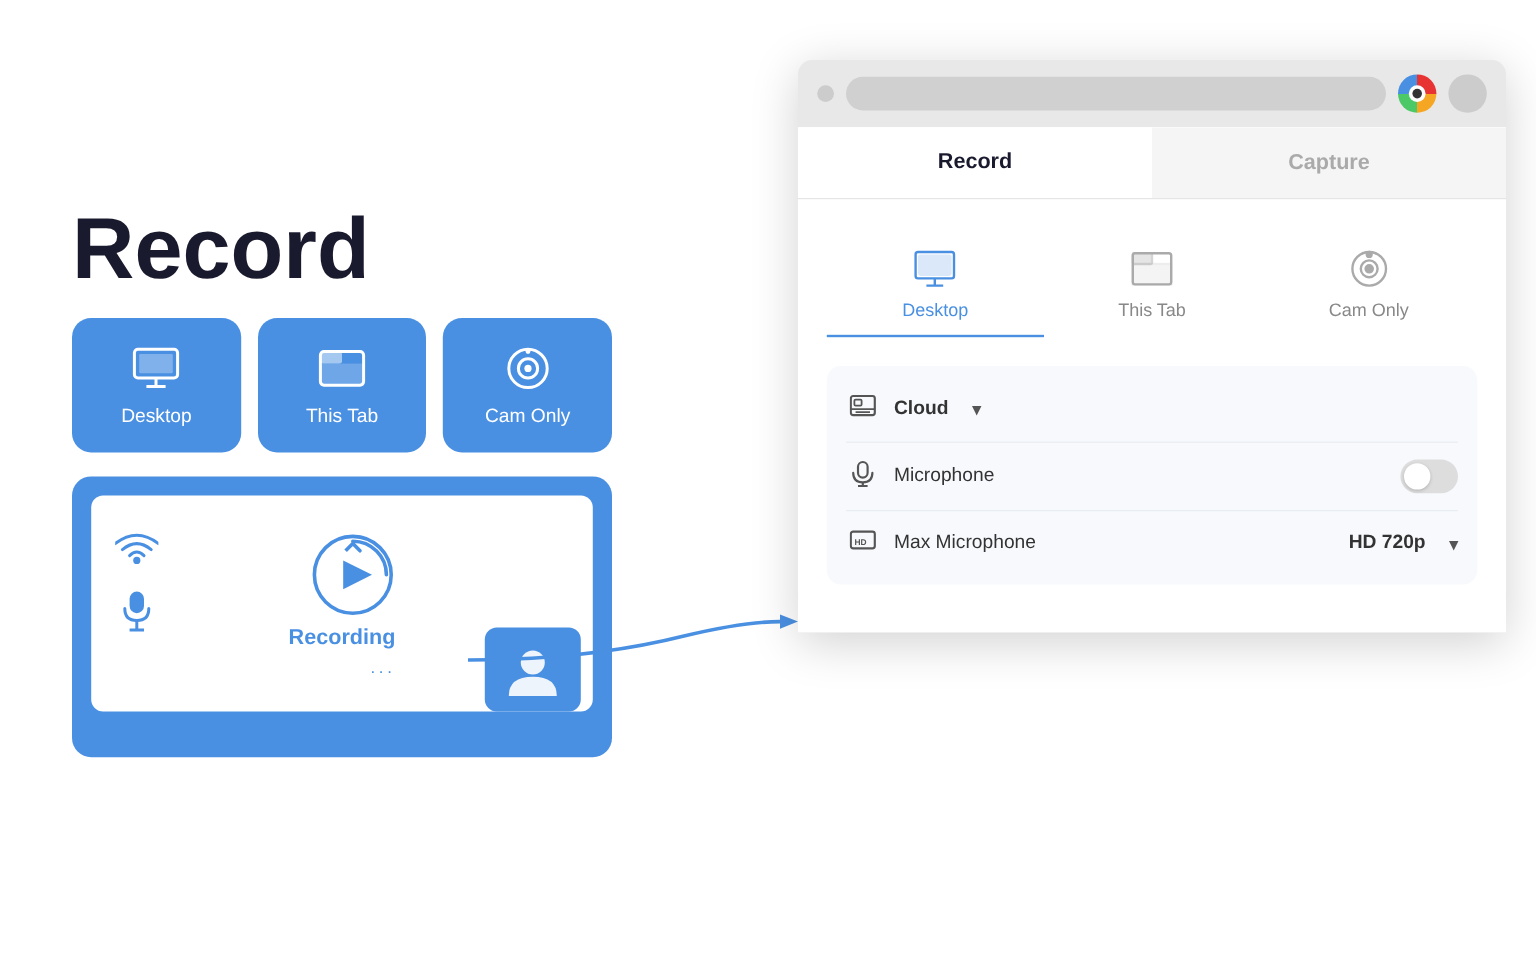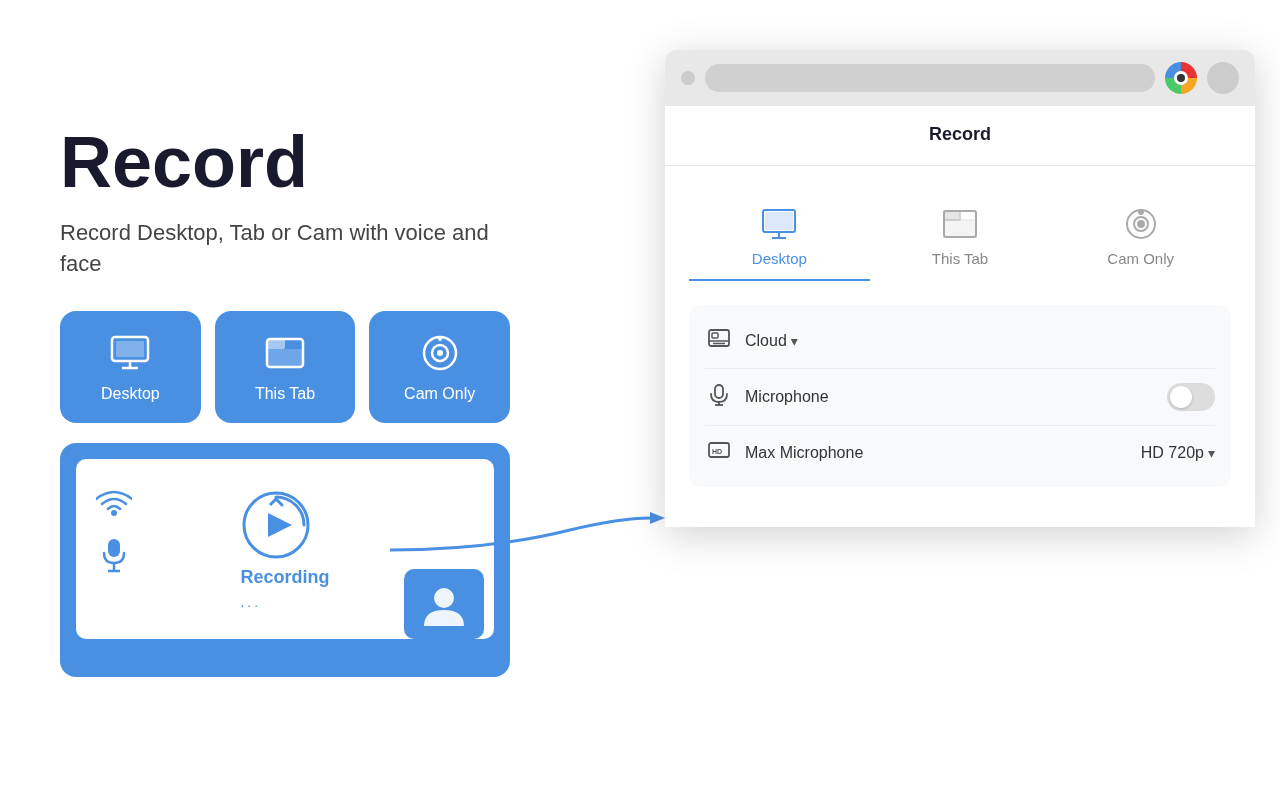--- a/index.html
+++ b/index.html
@@ -278,24 +278,24 @@
     .setting-label {
       flex: 1;
       font-size: 16px;
       color: #333;
       font-weight: 400;
     }
 
     .setting-value {
       display: flex;
       align-items: center;
-      gap: 4px;
+      gap: 20px;
       font-size: 16px;
       color: #333;
-      font-weight: 400;
+      font-weight: 700;
     }
 
     .toggle {
       width: 48px;
       height: 28px;
       background: #ddd;
       border-radius: 14px;
       position: relative;
       cursor: pointer;
     }
@@ -337,21 +337,20 @@
       width: 280px;
       height: 100px;
       pointer-events: none;
     }
   </style>
 </head>
 <body>
 
 <div class="left-section">
   <h1 class="main-title">Record</h1>
-  <p class="subtitle">Record Desktop, Tab or Cam with voice and face</p>
 
   <div class="mode-buttons">
 
     <button class="mode-btn">
       <svg viewBox="0 0 44 44">
         <rect x="4" y="6" width="36" height="24" rx="3" fill="none" stroke="white" stroke-width="2.5"></rect>
         <line x1="22" y1="30" x2="22" y2="37" stroke="white" stroke-width="2.5"></line>
         <line x1="14" y1="37" x2="30" y2="37" stroke="white" stroke-width="2.5"></line>
         <rect x="8" y="10" width="28" height="16" rx="1" fill="white" opacity="0.3"></rect>
       </svg>
@@ -390,21 +389,21 @@
           <circle cx="18" cy="24" r="3" fill="#4A90E2"></circle>
         </svg>
         <svg width="28" height="36" viewBox="0 0 28 36">
           <rect x="8" y="2" width="12" height="18" rx="6" fill="#4A90E2"></rect>
           <path d="M4 16 Q4 26 14 26 Q24 26 24 16" fill="none" stroke="#4A90E2" stroke-width="2.5" stroke-linecap="round"></path>
           <line x1="14" y1="26" x2="14" y2="34" stroke="#4A90E2" stroke-width="2.5"></line>
           <line x1="8" y1="34" x2="20" y2="34" stroke="#4A90E2" stroke-width="2.5"></line>
         </svg>
       </div>
 
-      <div style="display:flex;flex-direction:column;align-items:flex-start;gap:6px;margin:10px 0 0 0;">
+      <div style="display:flex;flex-direction:column;align-items:flex-end;gap:6px;margin:10px 0 0 0;">
 
         <div style="position:relative;width:72px;height:72px;">
           <svg width="72" height="72" viewBox="0 0 72 72">
             <circle cx="36" cy="36" r="32" fill="none" stroke="#4A90E2" stroke-width="3"></circle>
 
             <path d="M36 10 L42 16 L36 10 L30 16" fill="none" stroke="#4A90E2" stroke-width="3" stroke-linejoin="round"></path>
             <path d="M36 8 A28 28 0 0 1 64 36" fill="none" stroke="#4A90E2" stroke-width="3" stroke-linecap="round"></path>
 
             <polygon points="28,24 28,48 52,36" fill="#4A90E2"></polygon>
           </svg>
@@ -450,20 +449,21 @@
           </div>
         </div>
       </div>
       <div class="user-avatar"></div>
     </div>
 
     <div class="popup">
 
       <div class="popup-tabs">
         <button class="popup-tab active">Record</button>
+        <button class="popup-tab inactive">Capture</button>
       </div>
 
       <div class="popup-body">
         
         <div class="record-modes">
 
           <button class="record-mode-btn active">
             <svg viewBox="0 0 36 36" fill="none" stroke="#4A90E2" stroke-width="2">
               <rect x="2" y="4" width="32" height="22" rx="2" stroke="#4A90E2"></rect>
               <line x1="18" y1="26" x2="18" y2="32" stroke="#4A90E2" stroke-width="2"></line>

